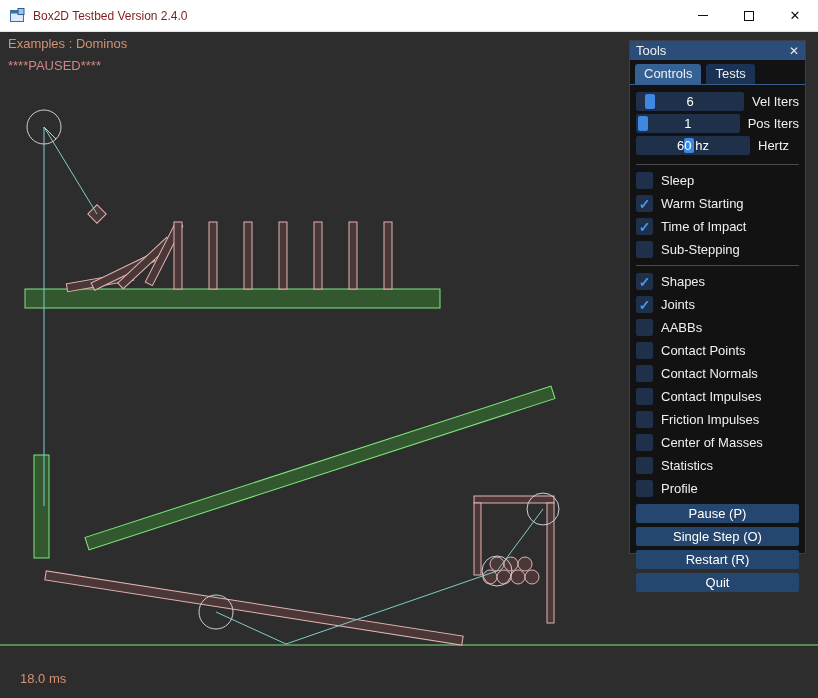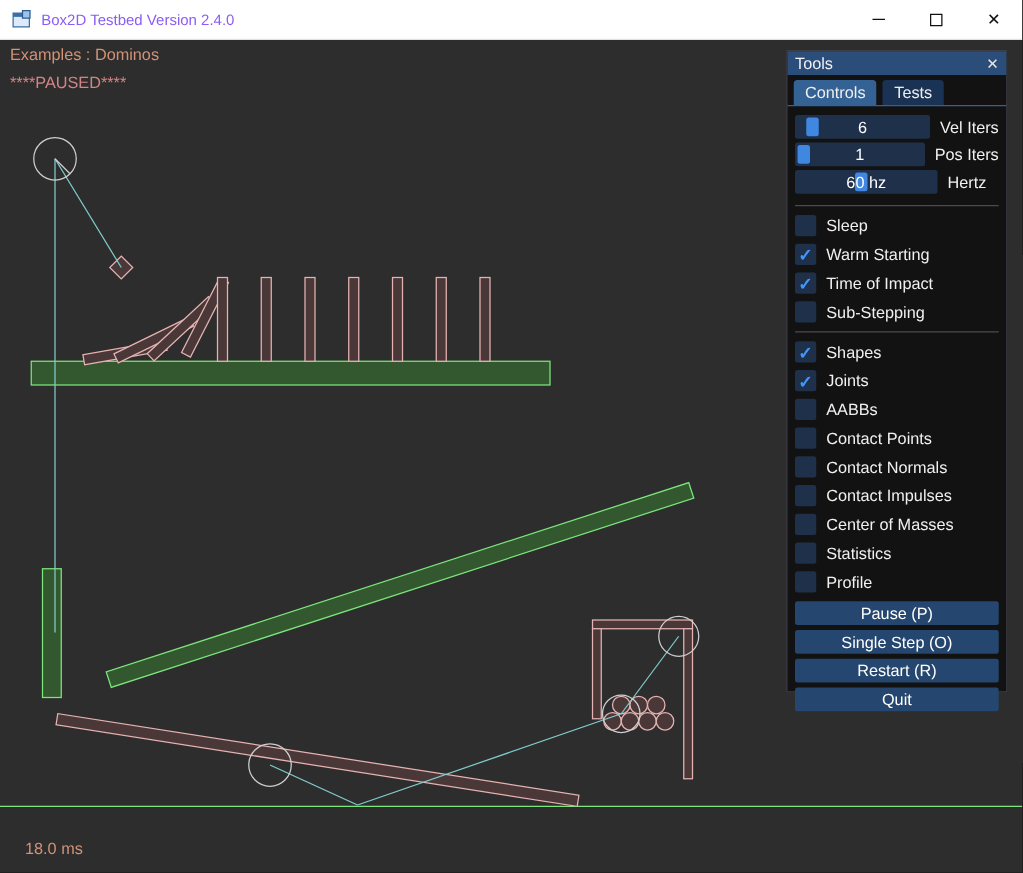--- a/index.html
+++ b/index.html
@@ -7,21 +7,21 @@
   .window {
     position:relative; width:818px; height:698px; overflow:hidden;
     background:#2d2d2d; font-family:"Liberation Sans", sans-serif;
   }
   
   .titlebar {
     position:absolute; left:0; top:0; width:818px; height:32px;
     background:#ffffff; display:flex; align-items:center; border-bottom:1px solid #e3e3e3;
   }
   .app-icon { margin-left:9px; width:16px; height:16px; flex:0 0 auto; }
-  .win-title { margin-left:8px; font-size:12px; color:#8b5cf6; }
+  .win-title { margin-left:8px; font-size:12px; color:#7f1d1d; }
   .win-btns { margin-left:auto; display:flex; height:32px; }
   .win-btn { width:46px; height:32px; display:flex; align-items:center; justify-content:center; color:#111; }
   .glyph-min { width:10px; height:1px; background:#111; }
   .glyph-max { width:10px; height:10px; border:1px solid #111; }
   .glyph-close { font-size:13px; line-height:1; }
   
   .canvas { position:absolute; left:0; top:32px; width:818px; height:666px; background:#2d2d2d; }
   .scene-svg { position:absolute; left:0; top:0; z-index:0; }
   .overlay { position:absolute; z-index:1; font-size:13px; }
   .sample-label { left:8px; top:4px;  color:#d29276; }
@@ -237,20 +237,24 @@
         <div class="check-row">
           <span class="checkbox"></span>
           <span class="check-label">Contact Normals</span>
         </div>
         <div class="check-row">
           <span class="checkbox"></span>
           <span class="check-label">Contact Impulses</span>
         </div>
         <div class="check-row">
           <span class="checkbox"></span>
+          <span class="check-label">Friction Impulses</span>
+        </div>
+        <div class="check-row">
+          <span class="checkbox"></span>
           <span class="check-label">Center of Masses</span>
         </div>
         <div class="check-row">
           <span class="checkbox"></span>
           <span class="check-label">Statistics</span>
         </div>
         <div class="check-row">
           <span class="checkbox"></span>
           <span class="check-label">Profile</span>
         </div>

